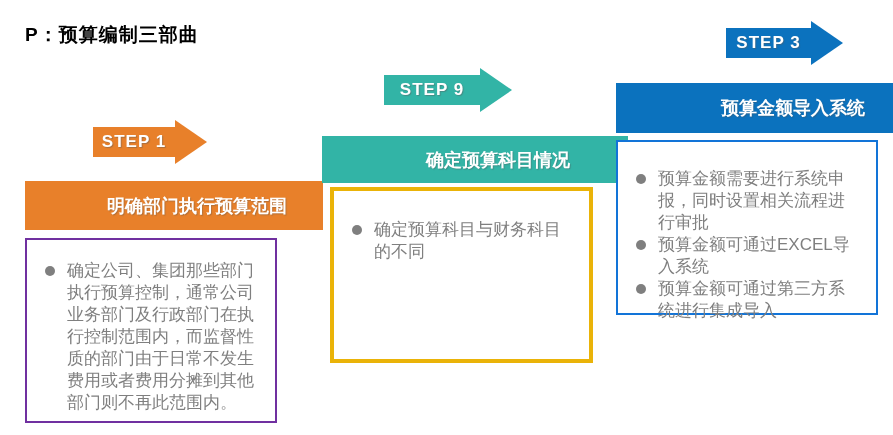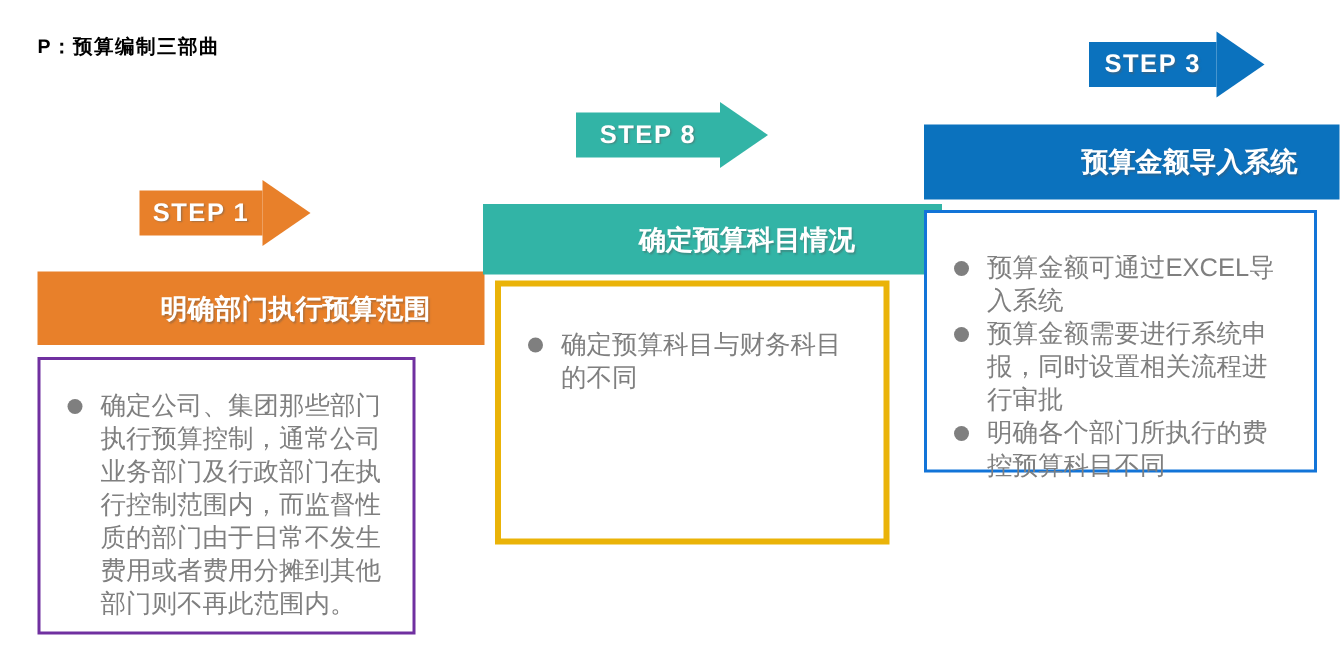--- a/index.html
+++ b/index.html
@@ -2,21 +2,21 @@
 <html><head>
 <meta charset="utf-8">
 <style>
   html,body{margin:0;padding:0;}
   body{
     width:893px;height:435px;position:relative;background:#ffffff;
     font-family:"Liberation Sans", sans-serif;overflow:hidden;
   }
   .page-title{
     position:absolute;left:25px;top:22px;
-    font-size:13px;font-weight:bold;color:#000000;letter-spacing:1px;
+    font-size:19px;font-weight:bold;color:#000000;letter-spacing:1px;
   }
   
   .arrow{position:absolute;display:flex;align-items:center;height:44px;}
   .arrow-body{
     height:30px;display:flex;align-items:center;justify-content:center;
     color:#ffffff;font-weight:bold;font-size:17px;letter-spacing:1px;
     text-shadow:1px 1px 1px rgba(90,90,90,0.45);
   }
   .arrow-head{width:0;height:0;border-top:22px solid transparent;border-bottom:22px solid transparent;}
   .arrow1{left:93px;top:120px;}  .arrow1 .arrow-body{width:82px;background:#E8802A;} .arrow1 .arrow-head{border-left:32px solid #E8802A;}
@@ -59,38 +59,38 @@
 <div class="step-header header1">
   <span>明确部门执行预算范围</span>
 </div>
 <div class="step-card card1">
   <ul class="bullet-list">
     <li class="bullet-item">确定公司、集团那些部门执行预算控制，通常公司业务部门及行政部门在执行控制范围内，而监督性质的部门由于日常不发生费用或者费用分摊到其他部门则不再此范围内。</li>
   </ul>
 </div>
 
 <div class="arrow arrow2">
-  <div class="arrow-body">STEP 8</div>
+  <div class="arrow-body">STEP 9</div>
   <div class="arrow-head"></div>
 </div>
 <div class="step-header header2">
   <span>确定预算科目情况</span>
 </div>
 <div class="step-card card2">
   <ul class="bullet-list">
     <li class="bullet-item">确定预算科目与财务科目的不同</li>
   </ul>
 </div>
 
 <div class="arrow arrow3">
   <div class="arrow-body">STEP 3</div>
   <div class="arrow-head"></div>
 </div>
 <div class="step-header header3">
   <span>预算金额导入系统</span>
 </div>
 <div class="step-card card3">
   <ul class="bullet-list">
+    <li class="bullet-item">预算金额需要进行系统申报，同时设置相关流程进行审批</li>
     <li class="bullet-item">预算金额可通过EXCEL导入系统</li>
-    <li class="bullet-item">预算金额需要进行系统申报，同时设置相关流程进行审批</li>
-    <li class="bullet-item">明确各个部门所执行的费控预算科目不同</li>
+    <li class="bullet-item">预算金额可通过第三方系统进行集成导入</li>
   </ul>
 </div>
 
 </body></html>

